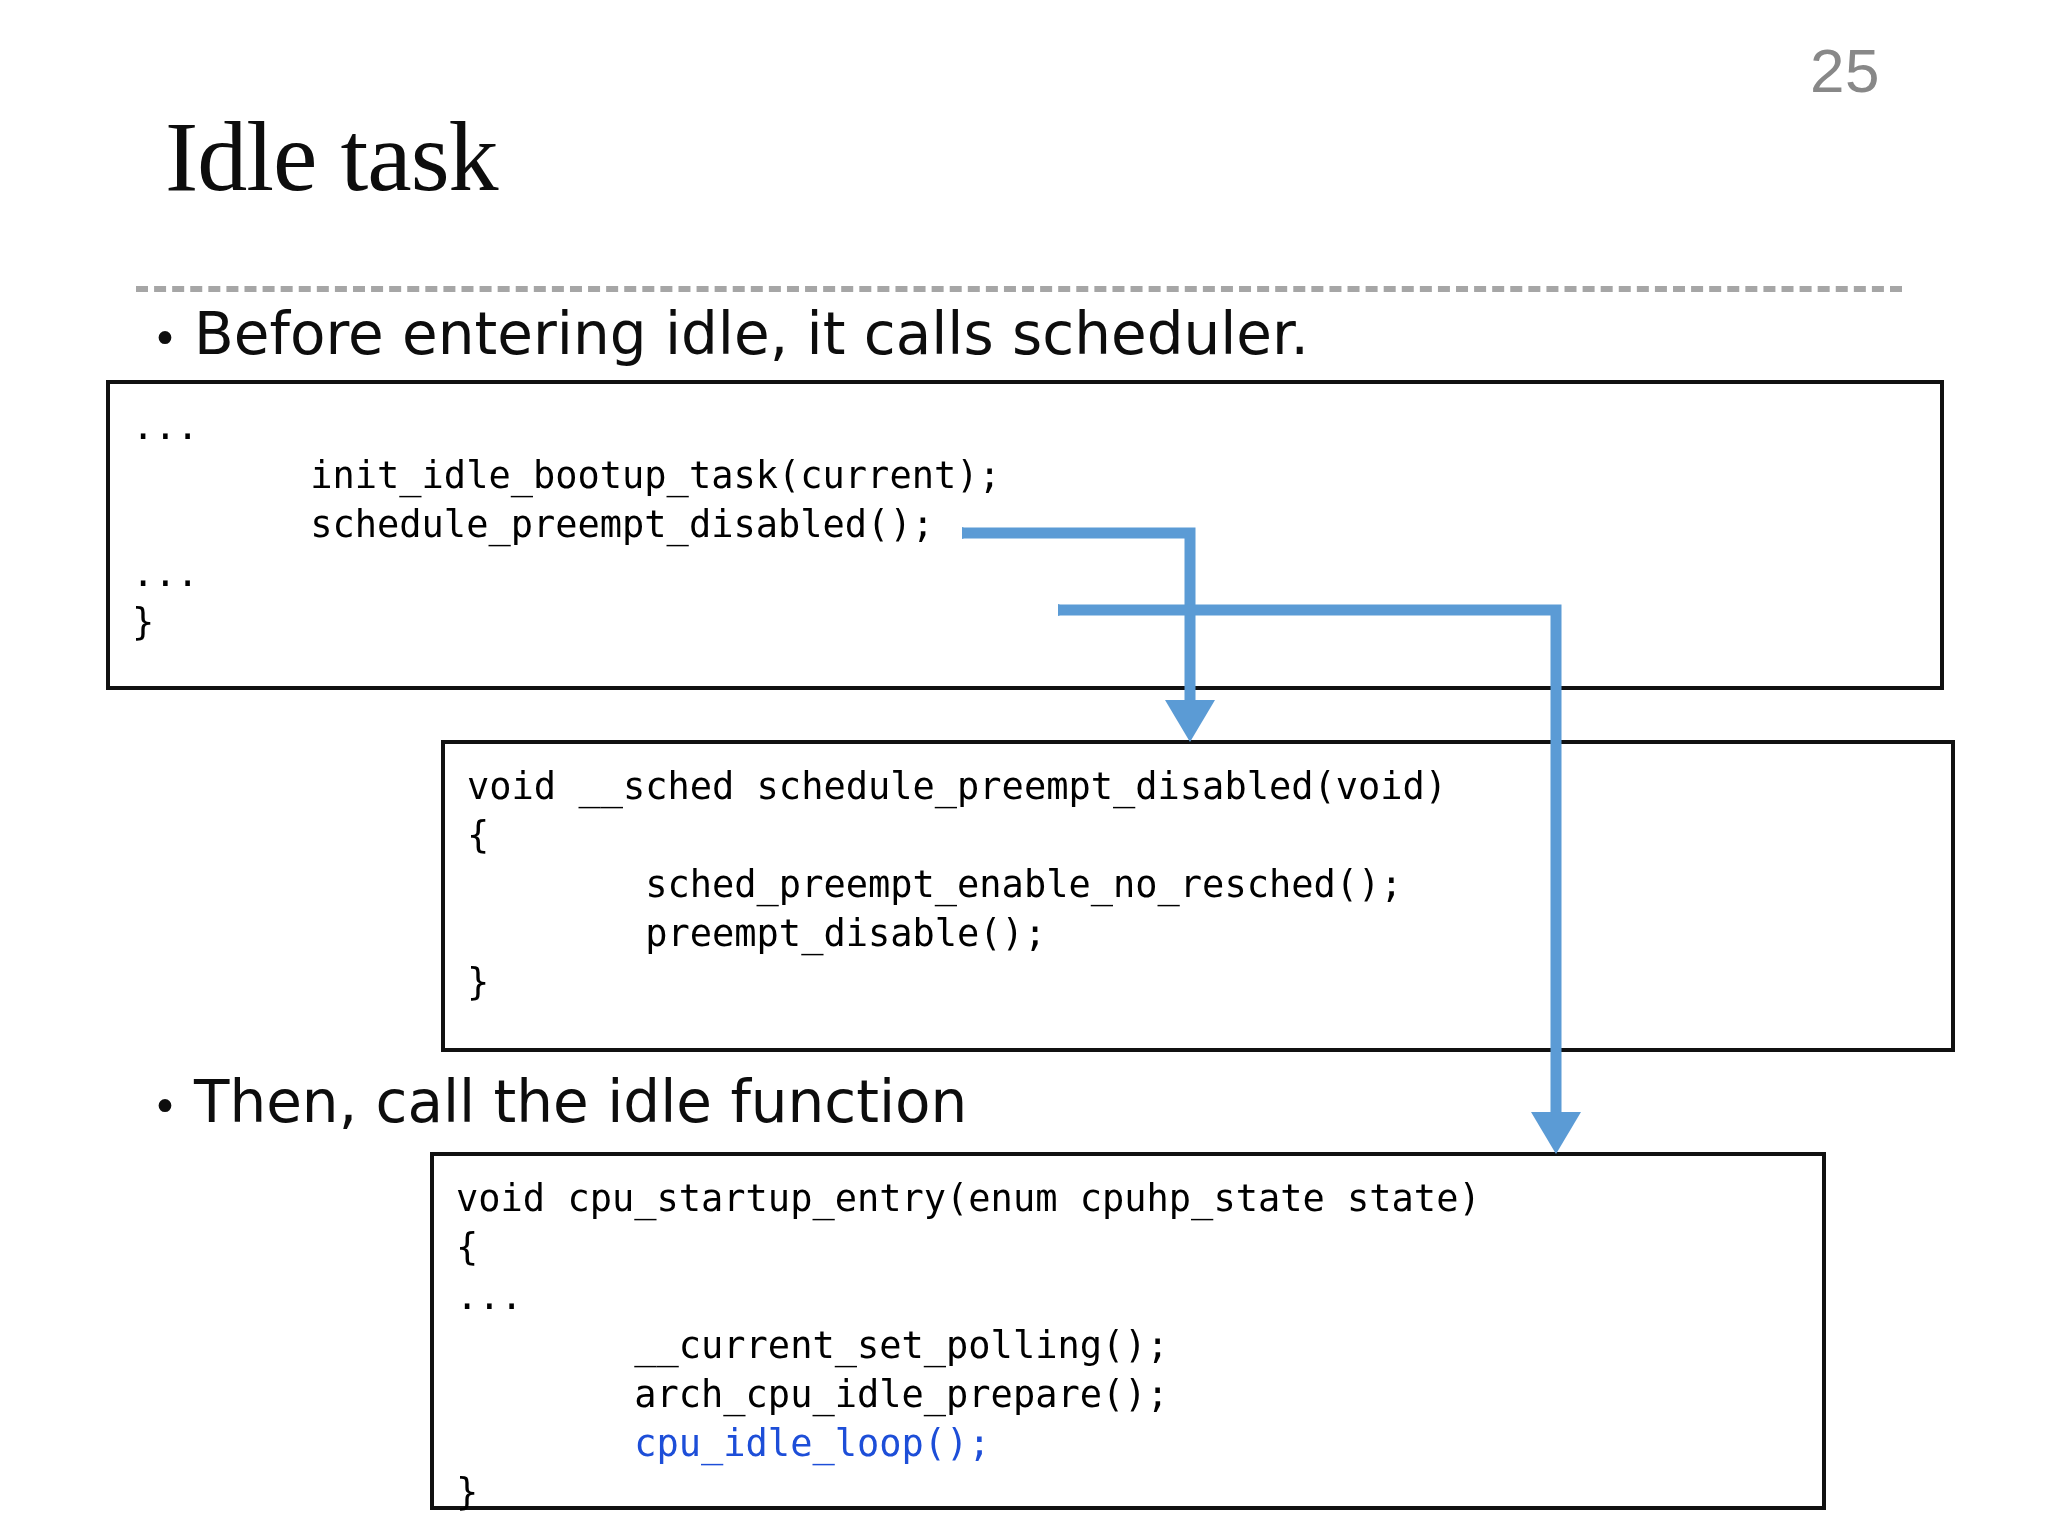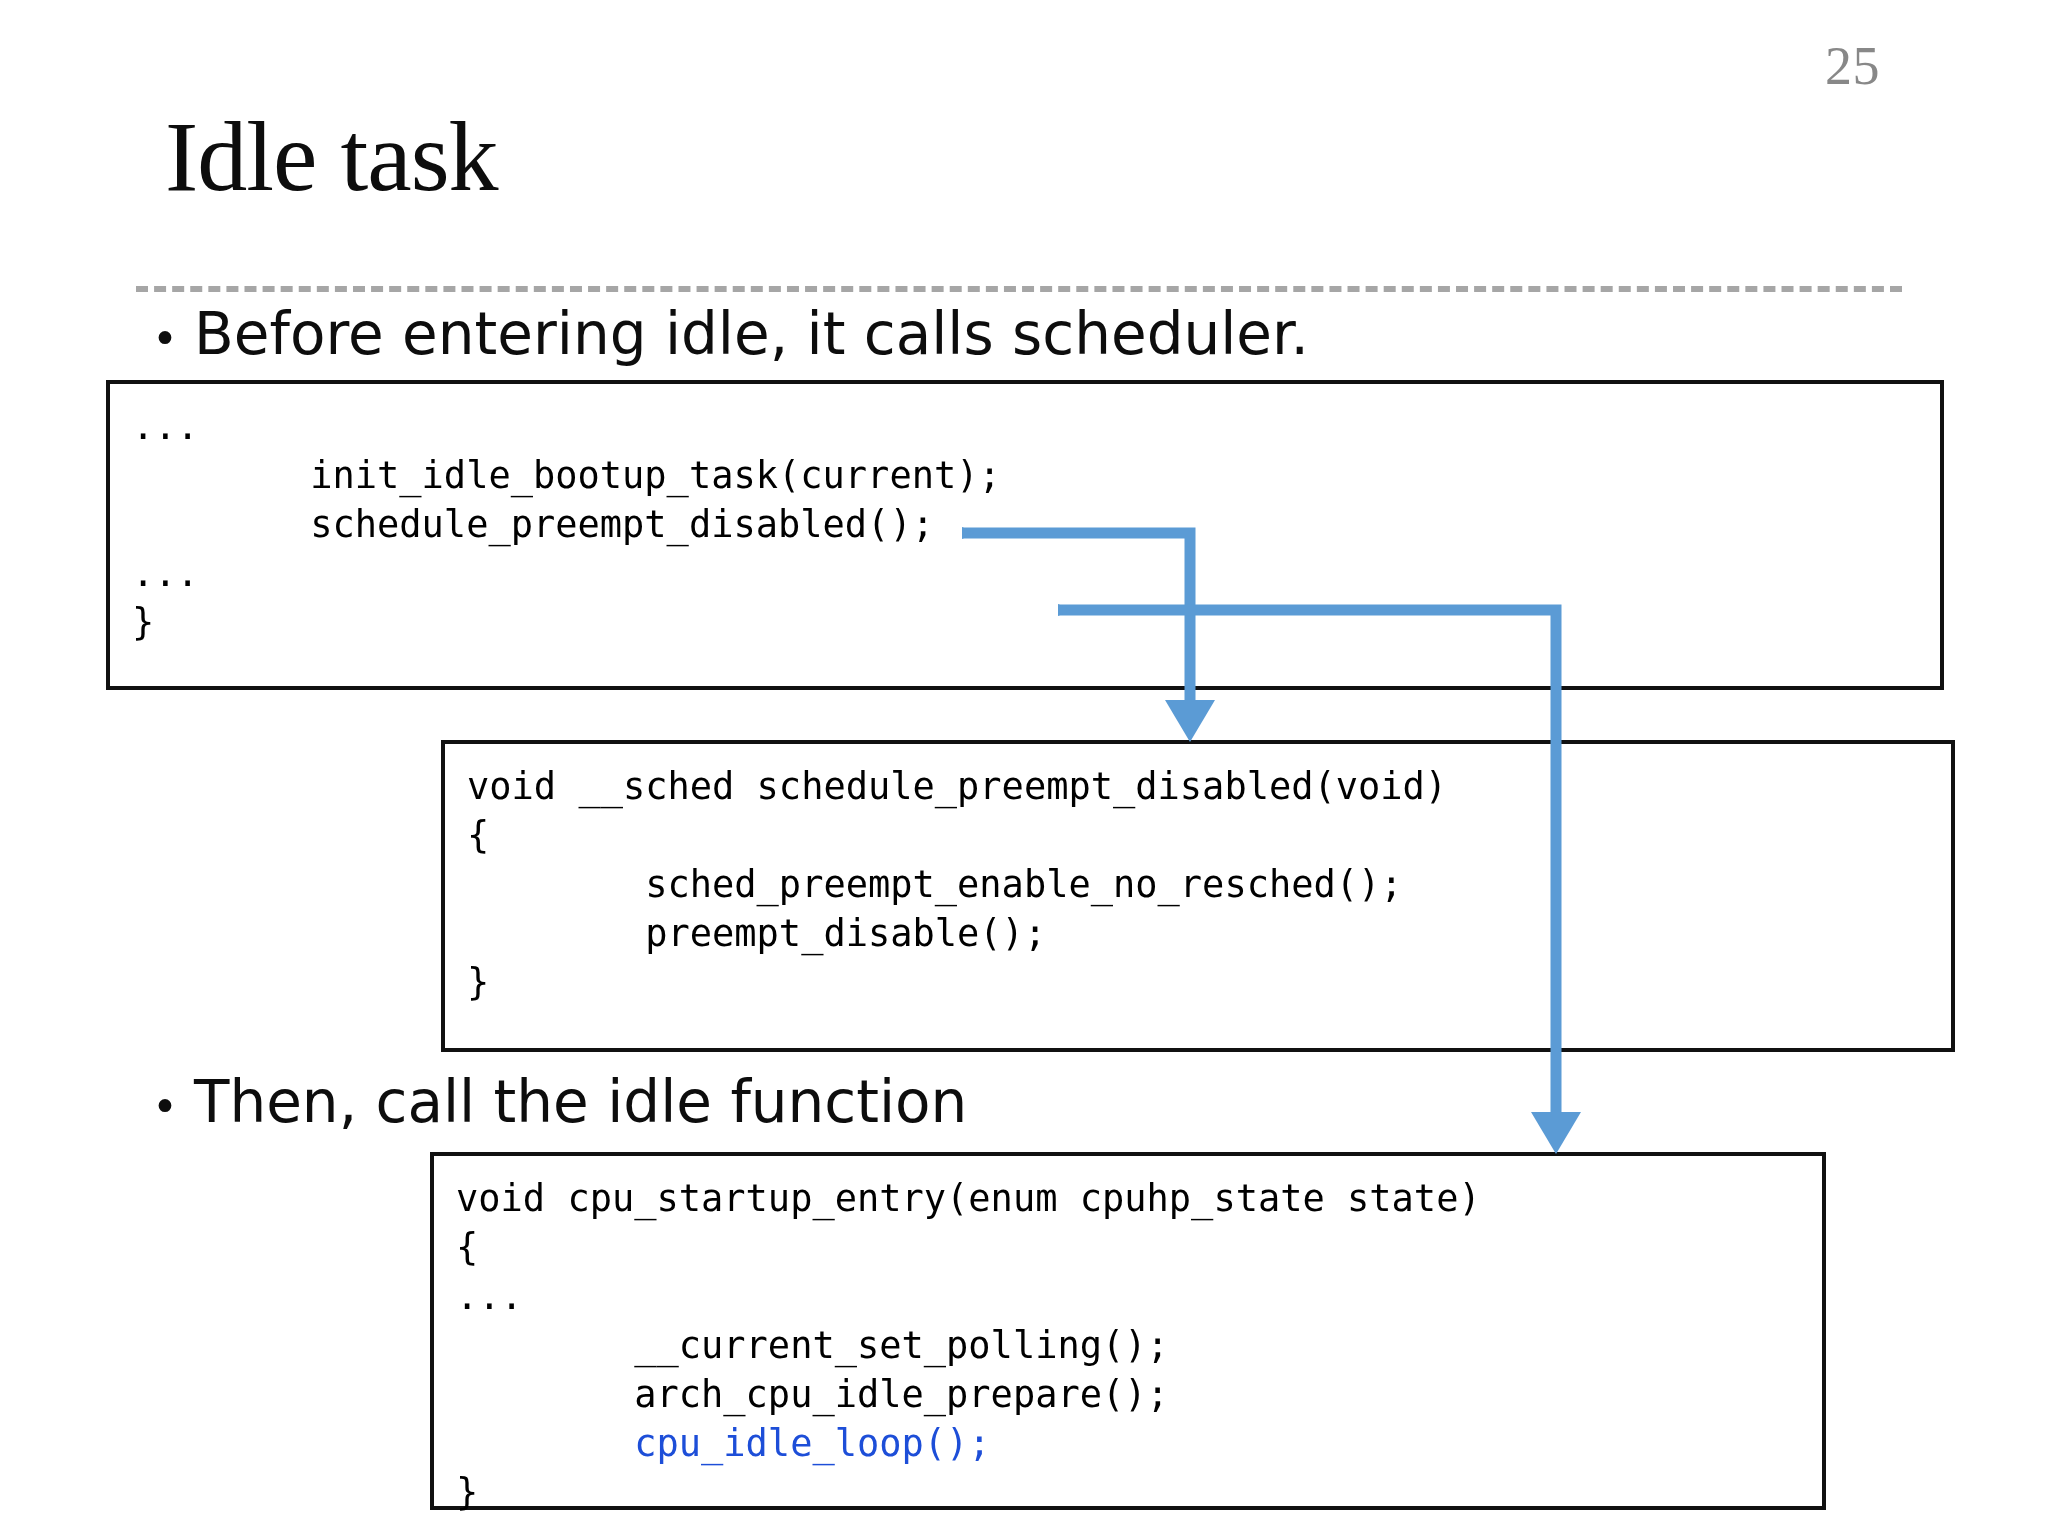--- a/index.html
+++ b/index.html
@@ -14,22 +14,22 @@
     background: #ffffff;
     overflow: hidden;
     font-family: "DejaVu Sans", sans-serif;
   }
 
   
   #page-number {
     position: absolute;
     right: 168px;
     top: 35px;
-    font-family: Liberation Serif, serif;
-    font-size: 54px;
+    font-family: Liberation Sans, sans-serif;
+    font-size: 62px;
     color: #888888;
     letter-spacing: 0.5px;
     margin-left: 7px;
   }
 
   
   #slide-title {
     position: absolute;
     left: 165px;
     top: 104px;

